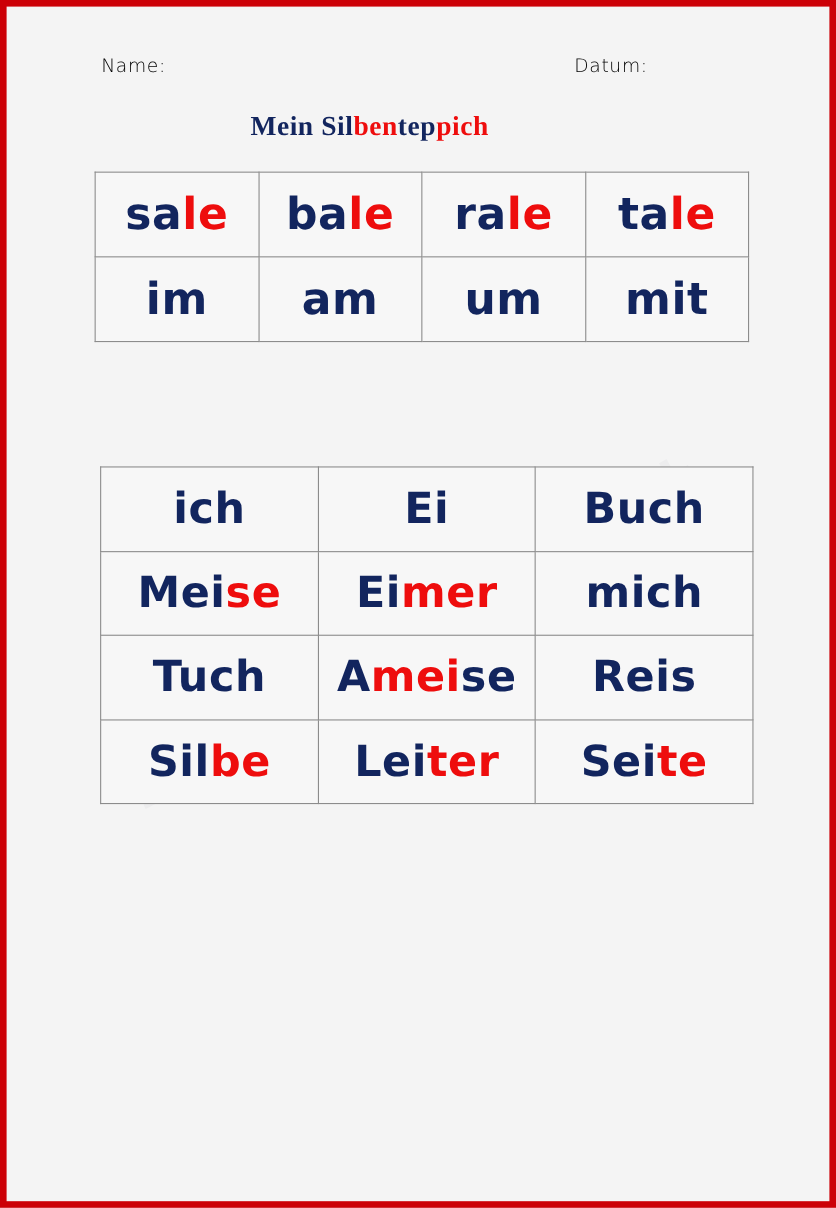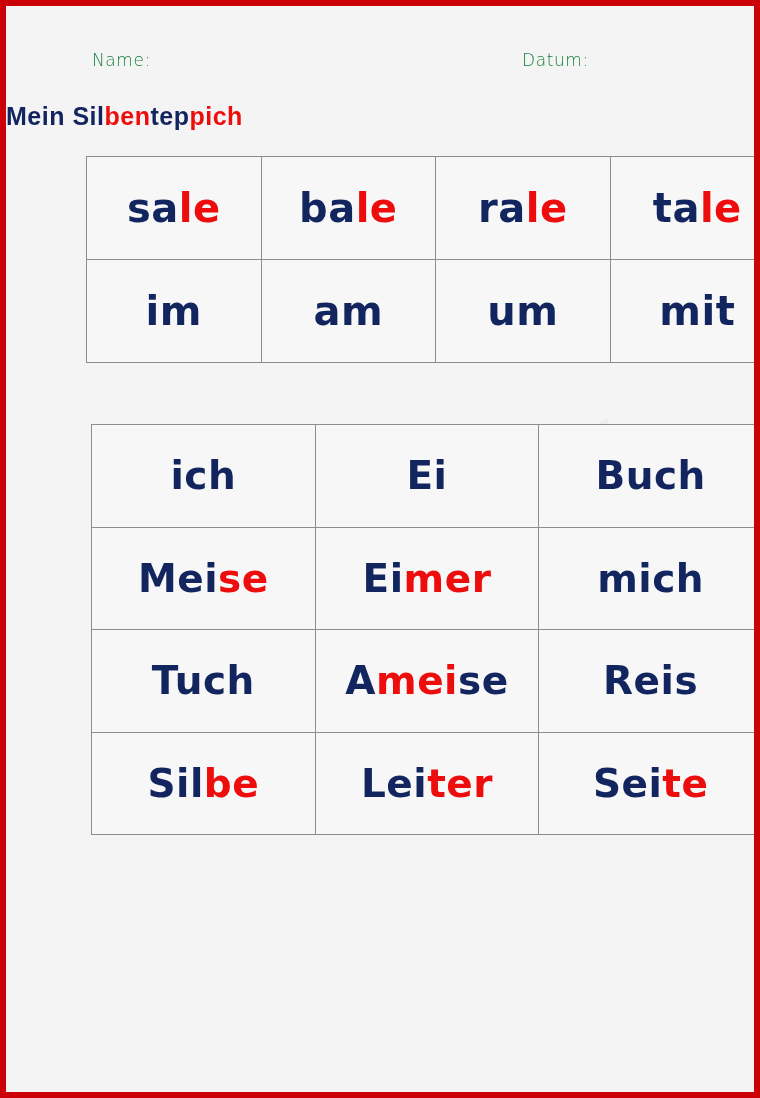--- a/index.html
+++ b/index.html
@@ -51,54 +51,55 @@
     top: 44px;
     left: 0;
     width: 748px;
     height: 30px;
   }
   .meta-label {
     position: absolute;
     font-family: "DejaVu Sans", sans-serif;
     font-size: 17px;
     font-weight: 300;
-    color: #15803d;
+    color: #000000;
     letter-spacing: 0.6px;
   }
   .meta-name  { left: 86px; }
   .meta-datum { left: 516px; }
 
   
   .title {
     position: absolute;
     top: 96px;
     left: 0;
     width: 660px;
-    font-family: Liberation Sans, sans-serif;
+    text-align: center;
+    font-family: Liberation Serif, serif;
     font-size: 25px;
     font-weight: 600;
     letter-spacing: 0.5px;
     white-space: pre;
   }
 
   
   .grid {
     position: absolute;
     border-collapse: collapse;
     table-layout: fixed;
     background: #f7f7f7;
   }
   .grid td {
     border: 1px solid #8c8c8c;
     text-align: center;
     vertical-align: middle;
     font-family: "DejaVu Sans", sans-serif;
     font-weight: 600;
     white-space: pre;
-    padding: 13px;
+    padding: 0;
   }
 
   
   #table-syllables {
     left: 80px;
     top: 150px;
     width: 590px;
   }
   #table-syllables td {
     width: 147.5px;

